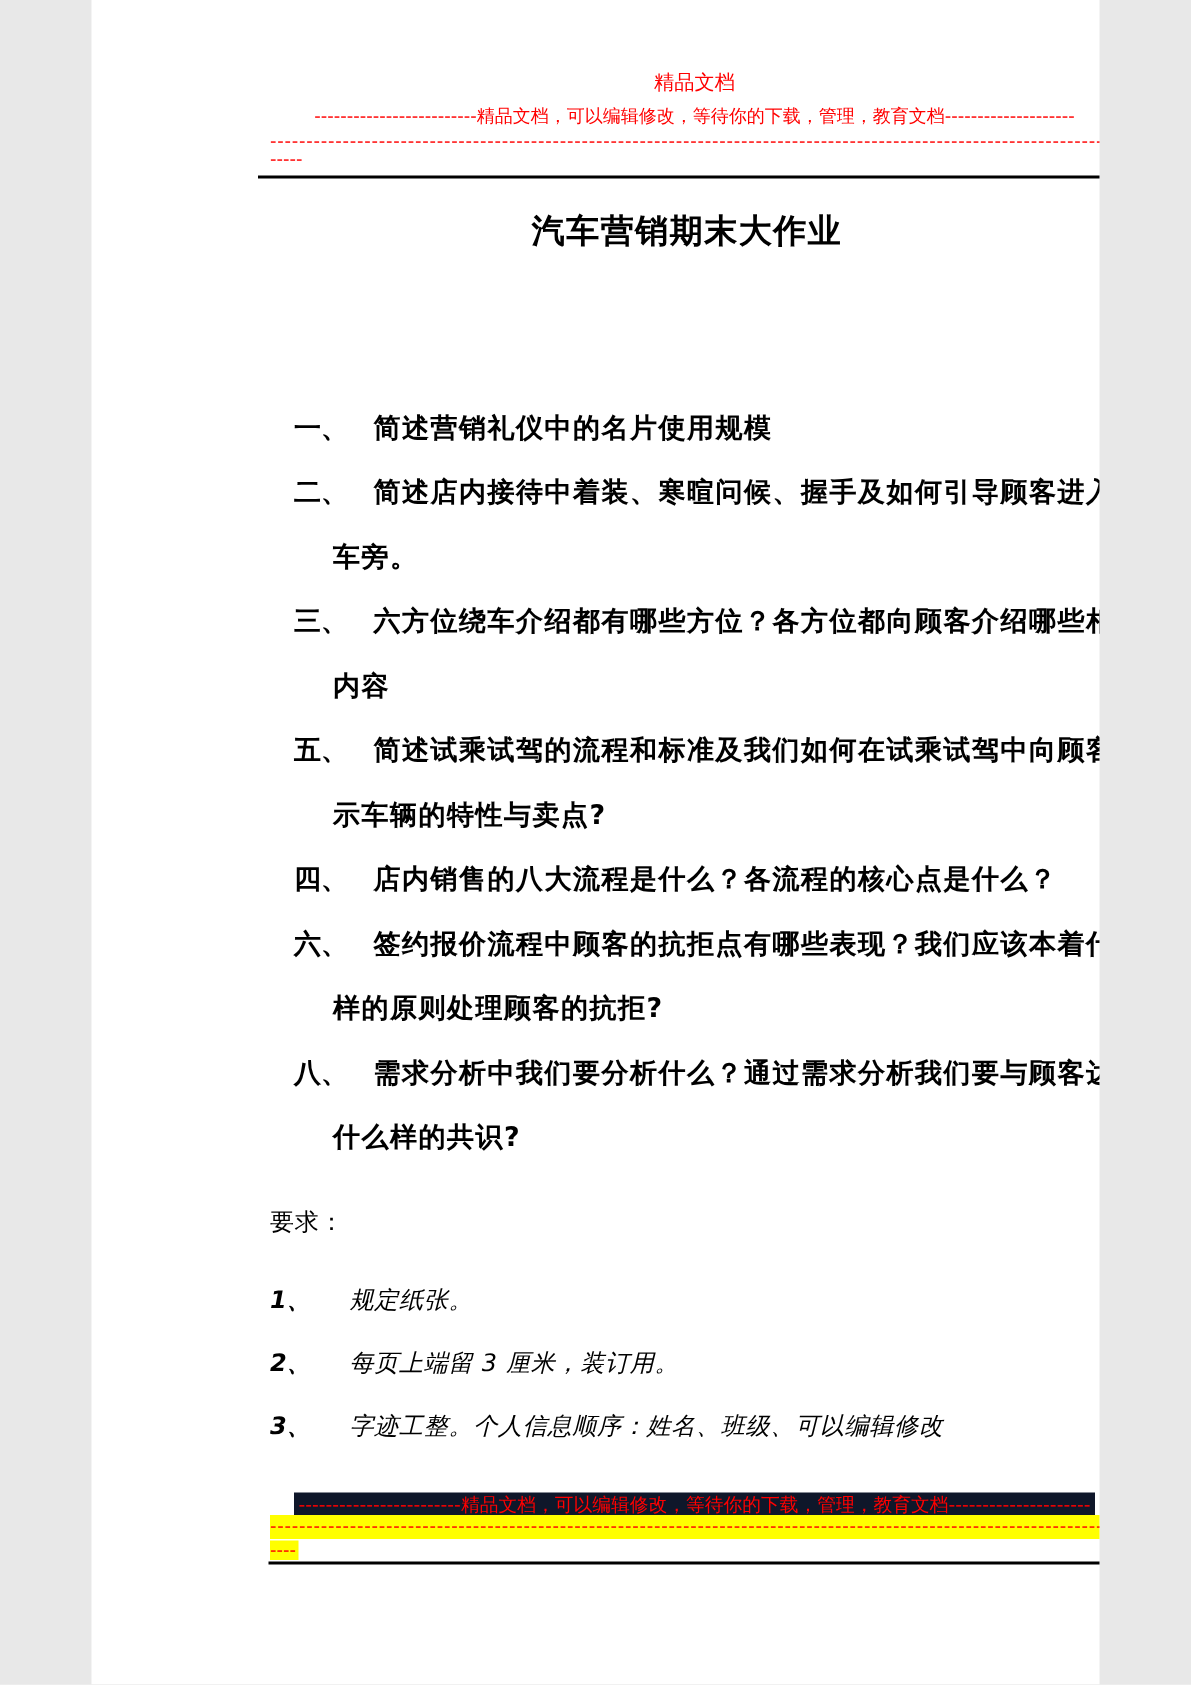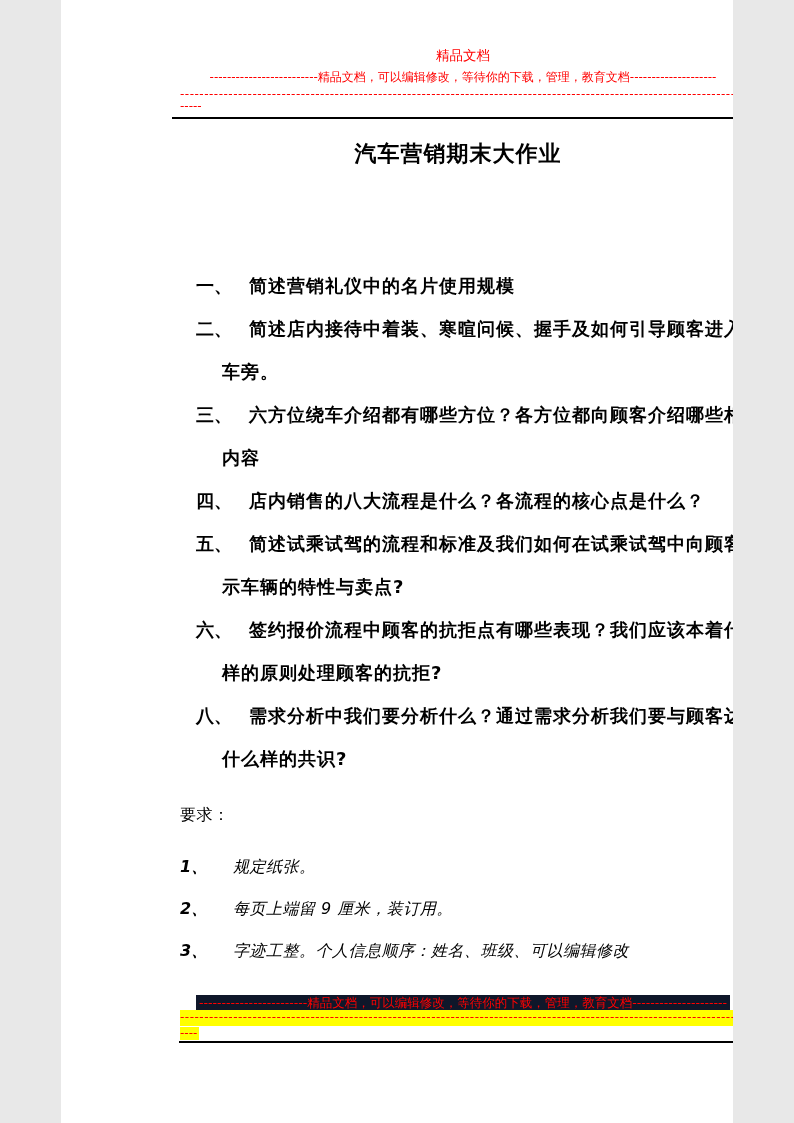--- a/index.html
+++ b/index.html
@@ -78,40 +78,40 @@
     <li>
       <span class="q-num">一、</span><span>简述营销礼仪中的名片使用规模</span>
     </li>
     <li>
       <span class="q-num">二、</span><span>简述店内接待中着装、寒暄问候、握手及如何引导顾客进入展车旁。</span>
     </li>
     <li>
       <span class="q-num">三、</span><span>六方位绕车介绍都有哪些方位？各方位都向顾客介绍哪些相关内容</span>
     </li>
     <li>
-      <span class="q-num">四、</span><span>店内销售的八大流程是什么？各流程的核心点是什么？</span>
+      <span class="q-num">五、</span><span>简述试乘试驾的流程和标准及我们如何在试乘试驾中向顾客展示车辆的特性与卖点?</span>
     </li>
     <li>
-      <span class="q-num">五、</span><span>简述试乘试驾的流程和标准及我们如何在试乘试驾中向顾客展示车辆的特性与卖点?</span>
+      <span class="q-num">四、</span><span>店内销售的八大流程是什么？各流程的核心点是什么？</span>
     </li>
     <li>
       <span class="q-num">六、</span><span>签约报价流程中顾客的抗拒点有哪些表现？我们应该本着什么样的原则处理顾客的抗拒?</span>
     </li>
     <li>
       <span class="q-num">八、</span><span>需求分析中我们要分析什么？通过需求分析我们要与顾客达成什么样的共识?</span>
     </li>
   </ol>
 
   <div class="req-label">要求：</div>
   <ol class="req-list">
     <li>
       <span class="r-num">1、</span><span>规定纸张。</span>
     </li>
     <li>
-      <span class="r-num">2、</span><span>每页上端留 9 厘米，装订用。</span>
+      <span class="r-num">2、</span><span>每页上端留 3 厘米，装订用。</span>
     </li>
     <li>
       <span class="r-num">3、</span><span>字迹工整。个人信息顺序：姓名、班级、可以编辑修改</span>
     </li>
   </ol>
 
   <div class="footer-band1">
     <span class="hl">------------------------精品文档，可以编辑修改，等待你的下载，管理，教育文档---------------------</span>
   </div>
   <div class="footer-band2">--------------------------------------------------------------------------------------------------------------------------------------------------------------------------------------------------------------------</div>

